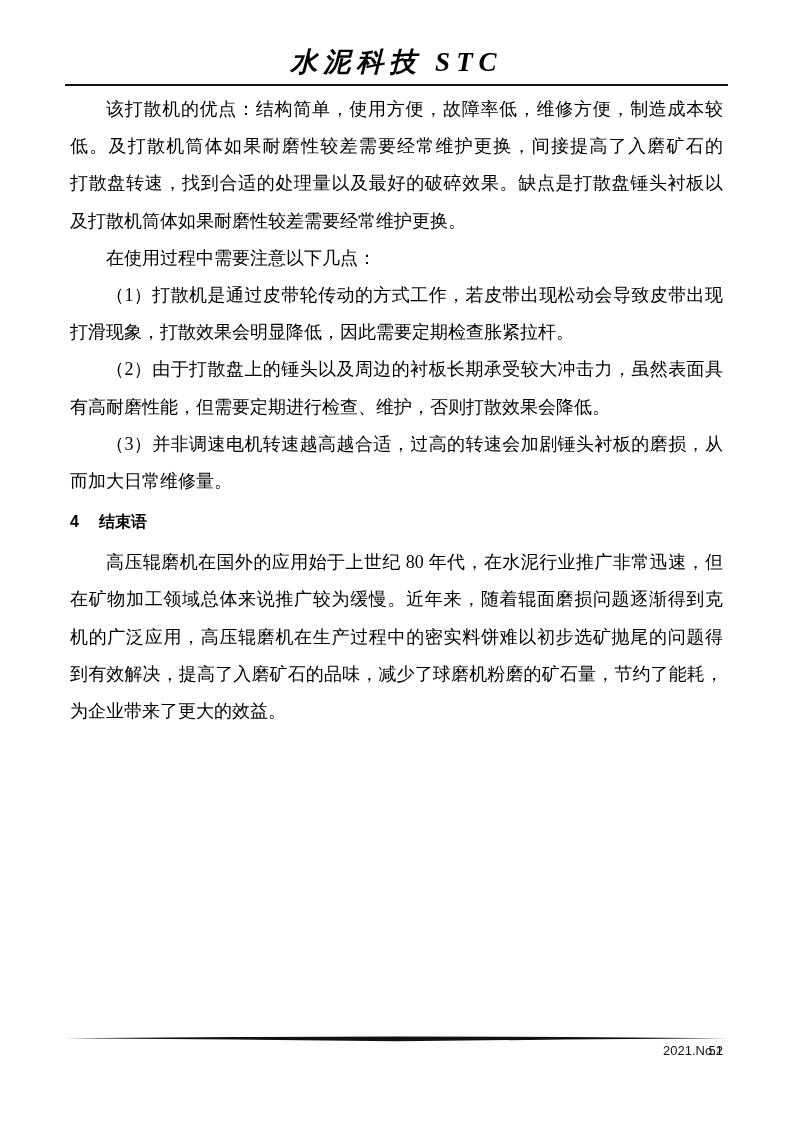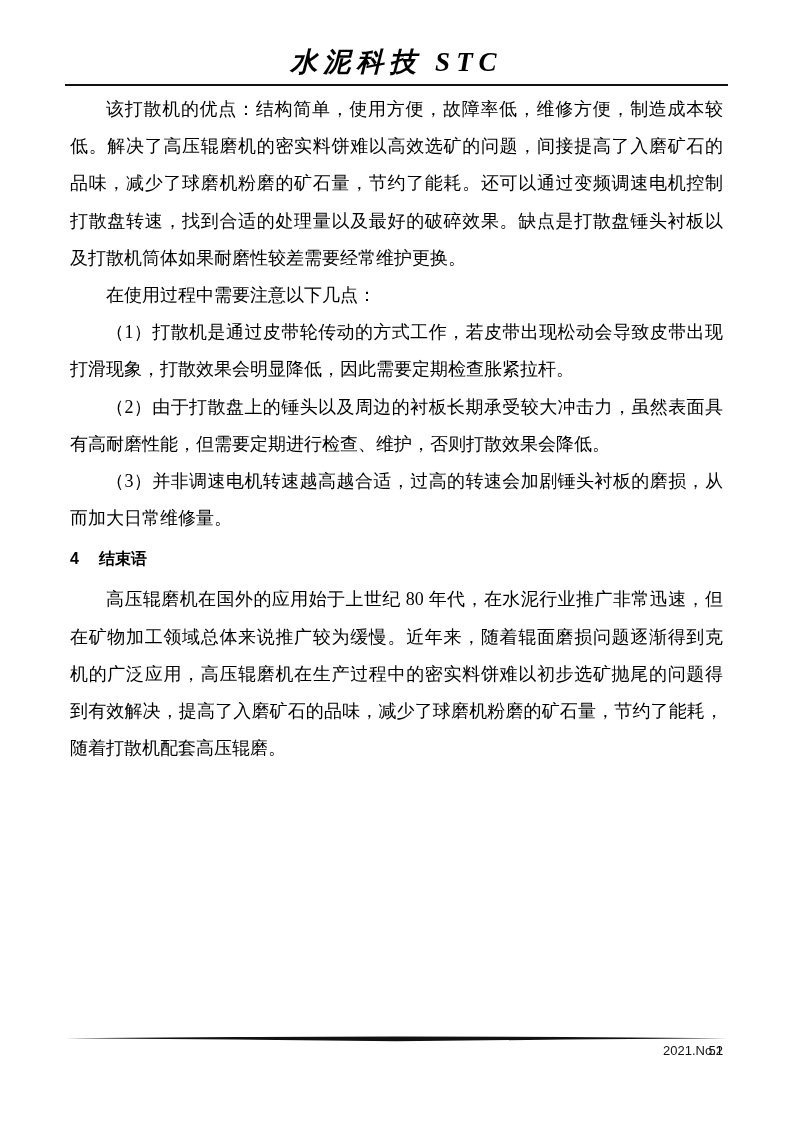--- a/index.html
+++ b/index.html
@@ -85,22 +85,21 @@
 
 <div class="page">
 
   <div class="header-title">水泥科技 STC</div>
 
   <div class="header-rule"></div>
 
   <div class="doc">
       <div class="para">
         <div class="tline first">该打散机的优点：结构简单，使用方便，故障率低，维修方便，制造成本较</div>
-        <div class="tline">低。解决了高压辊磨机的密实料饼难以高效选矿的问题，间接提高了入磨矿石的</div>
-        <div class="tline">品味，减少了球磨机粉磨的矿石量，节约了能耗。还可以通过变频调速电机控制</div>
+        <div class="tline">低。及打散机筒体如果耐磨性较差需要经常维护更换，间接提高了入磨矿石的</div>
         <div class="tline">打散盘转速，找到合适的处理量以及最好的破碎效果。缺点是打散盘锤头衬板以</div>
         <div class="tline last">及打散机筒体如果耐磨性较差需要经常维护更换。</div>
       </div>
       <div class="para">
         <div class="tline first last">在使用过程中需要注意以下几点：</div>
       </div>
       <div class="para">
         <div class="tline first">（1）打散机是通过皮带轮传动的方式工作，若皮带出现松动会导致皮带出现</div>
         <div class="tline last">打滑现象，打散效果会明显降低，因此需要定期检查胀紧拉杆。</div>
       </div>
@@ -111,21 +110,21 @@
       <div class="para">
         <div class="tline first">（3）并非调速电机转速越高越合适，过高的转速会加剧锤头衬板的磨损，从</div>
         <div class="tline last">而加大日常维修量。</div>
       </div>
       <div class="heading"><span class="hnum">4</span><span>结束语</span></div>
       <div class="para">
         <div class="tline first">高压辊磨机在国外的应用始于上世纪 80 年代，在水泥行业推广非常迅速，但</div>
         <div class="tline">在矿物加工领域总体来说推广较为缓慢。近年来，随着辊面磨损问题逐渐得到克</div>
         <div class="tline">机的广泛应用，高压辊磨机在生产过程中的密实料饼难以初步选矿抛尾的问题得</div>
         <div class="tline">到有效解决，提高了入磨矿石的品味，减少了球磨机粉磨的矿石量，节约了能耗，</div>
-        <div class="tline last">随着打散机配套高压辊磨。</div>
+        <div class="tline last">为企业带来了更大的效益。</div>
       </div>
     </div>
 
   <svg class="footer-rule" viewBox="0 0 663 6" preserveAspectRatio="none">
     <polygon points="0,2.2 170,1.1 331,0.4 500,1.1 663,2.2 500,3.6 331,5.2 170,3.6" fill="#111"></polygon>
   </svg>
 
   <div class="footer-row">
     <div class="footer-page">51</div>
     <div class="footer-issue">2021.No.2</div>

